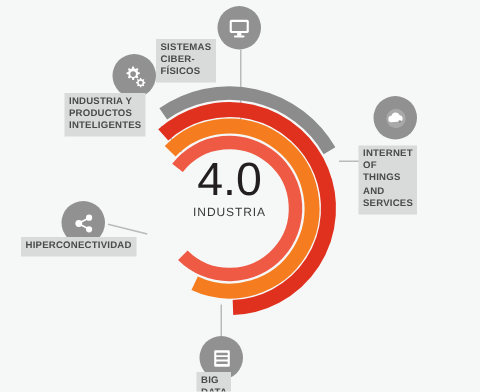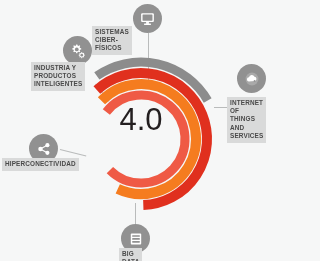--- a/index.html
+++ b/index.html
@@ -9,21 +9,21 @@
   body {
     width: 300px;
     height: 261px;
     background: #f6f7f7;
     font-family: "Liberation Sans", sans-serif;
     overflow: hidden;
     position: relative;
   }
   #stage {
     position: absolute;
-    left: 0; top: 0;
+    left: 12px; top: 0;
     width: 300px;
     height: 254px;
   }
   .rings {
     position: absolute;
     left: 0; top: 0;
     width: 300px;
     height: 261px;
   }
   .center-text {
@@ -98,20 +98,21 @@
       <path d="M -44.16 -49.05 A 66 66 0 1 1 2.30 65.96" fill="none" stroke="#e0301e" stroke-width="10" stroke-linecap="butt"></path>
 
       <path d="M -39.56 -38.21 A 55 55 0 1 1 -23.24 49.85" fill="none" stroke="#f57c1f" stroke-width="10" stroke-linecap="butt"></path>
 
       <path d="M -34.67 -27.09 A 44 44 0 1 1 -31.11 31.11" fill="none" stroke="#ef5a45" stroke-width="9" stroke-linecap="butt"></path>
     </g>
   </svg>
 
   <div class="center-text">
     <div class="center-num">4.0</div>
+    <div class="center-sub">INDUSTRIA</div>
   </div>
 
   <div class="node">
     <div class="node-icon" style="left:133px; top:4px; width:29px; height:29px;">
       <svg width="17" height="17" viewBox="0 0 24 24">
         <rect x="3" y="4.5" width="18" height="12.5" rx="1.6" fill="#ffffff"></rect>
         <rect x="5" y="6.5" width="14" height="8.5" rx="0.6" fill="#919191"></rect>
         <rect x="10" y="17" width="4" height="2.6" fill="#ffffff"></rect>
         <rect x="7" y="19.2" width="10" height="1.9" rx="0.9" fill="#ffffff"></rect>
       </svg>

